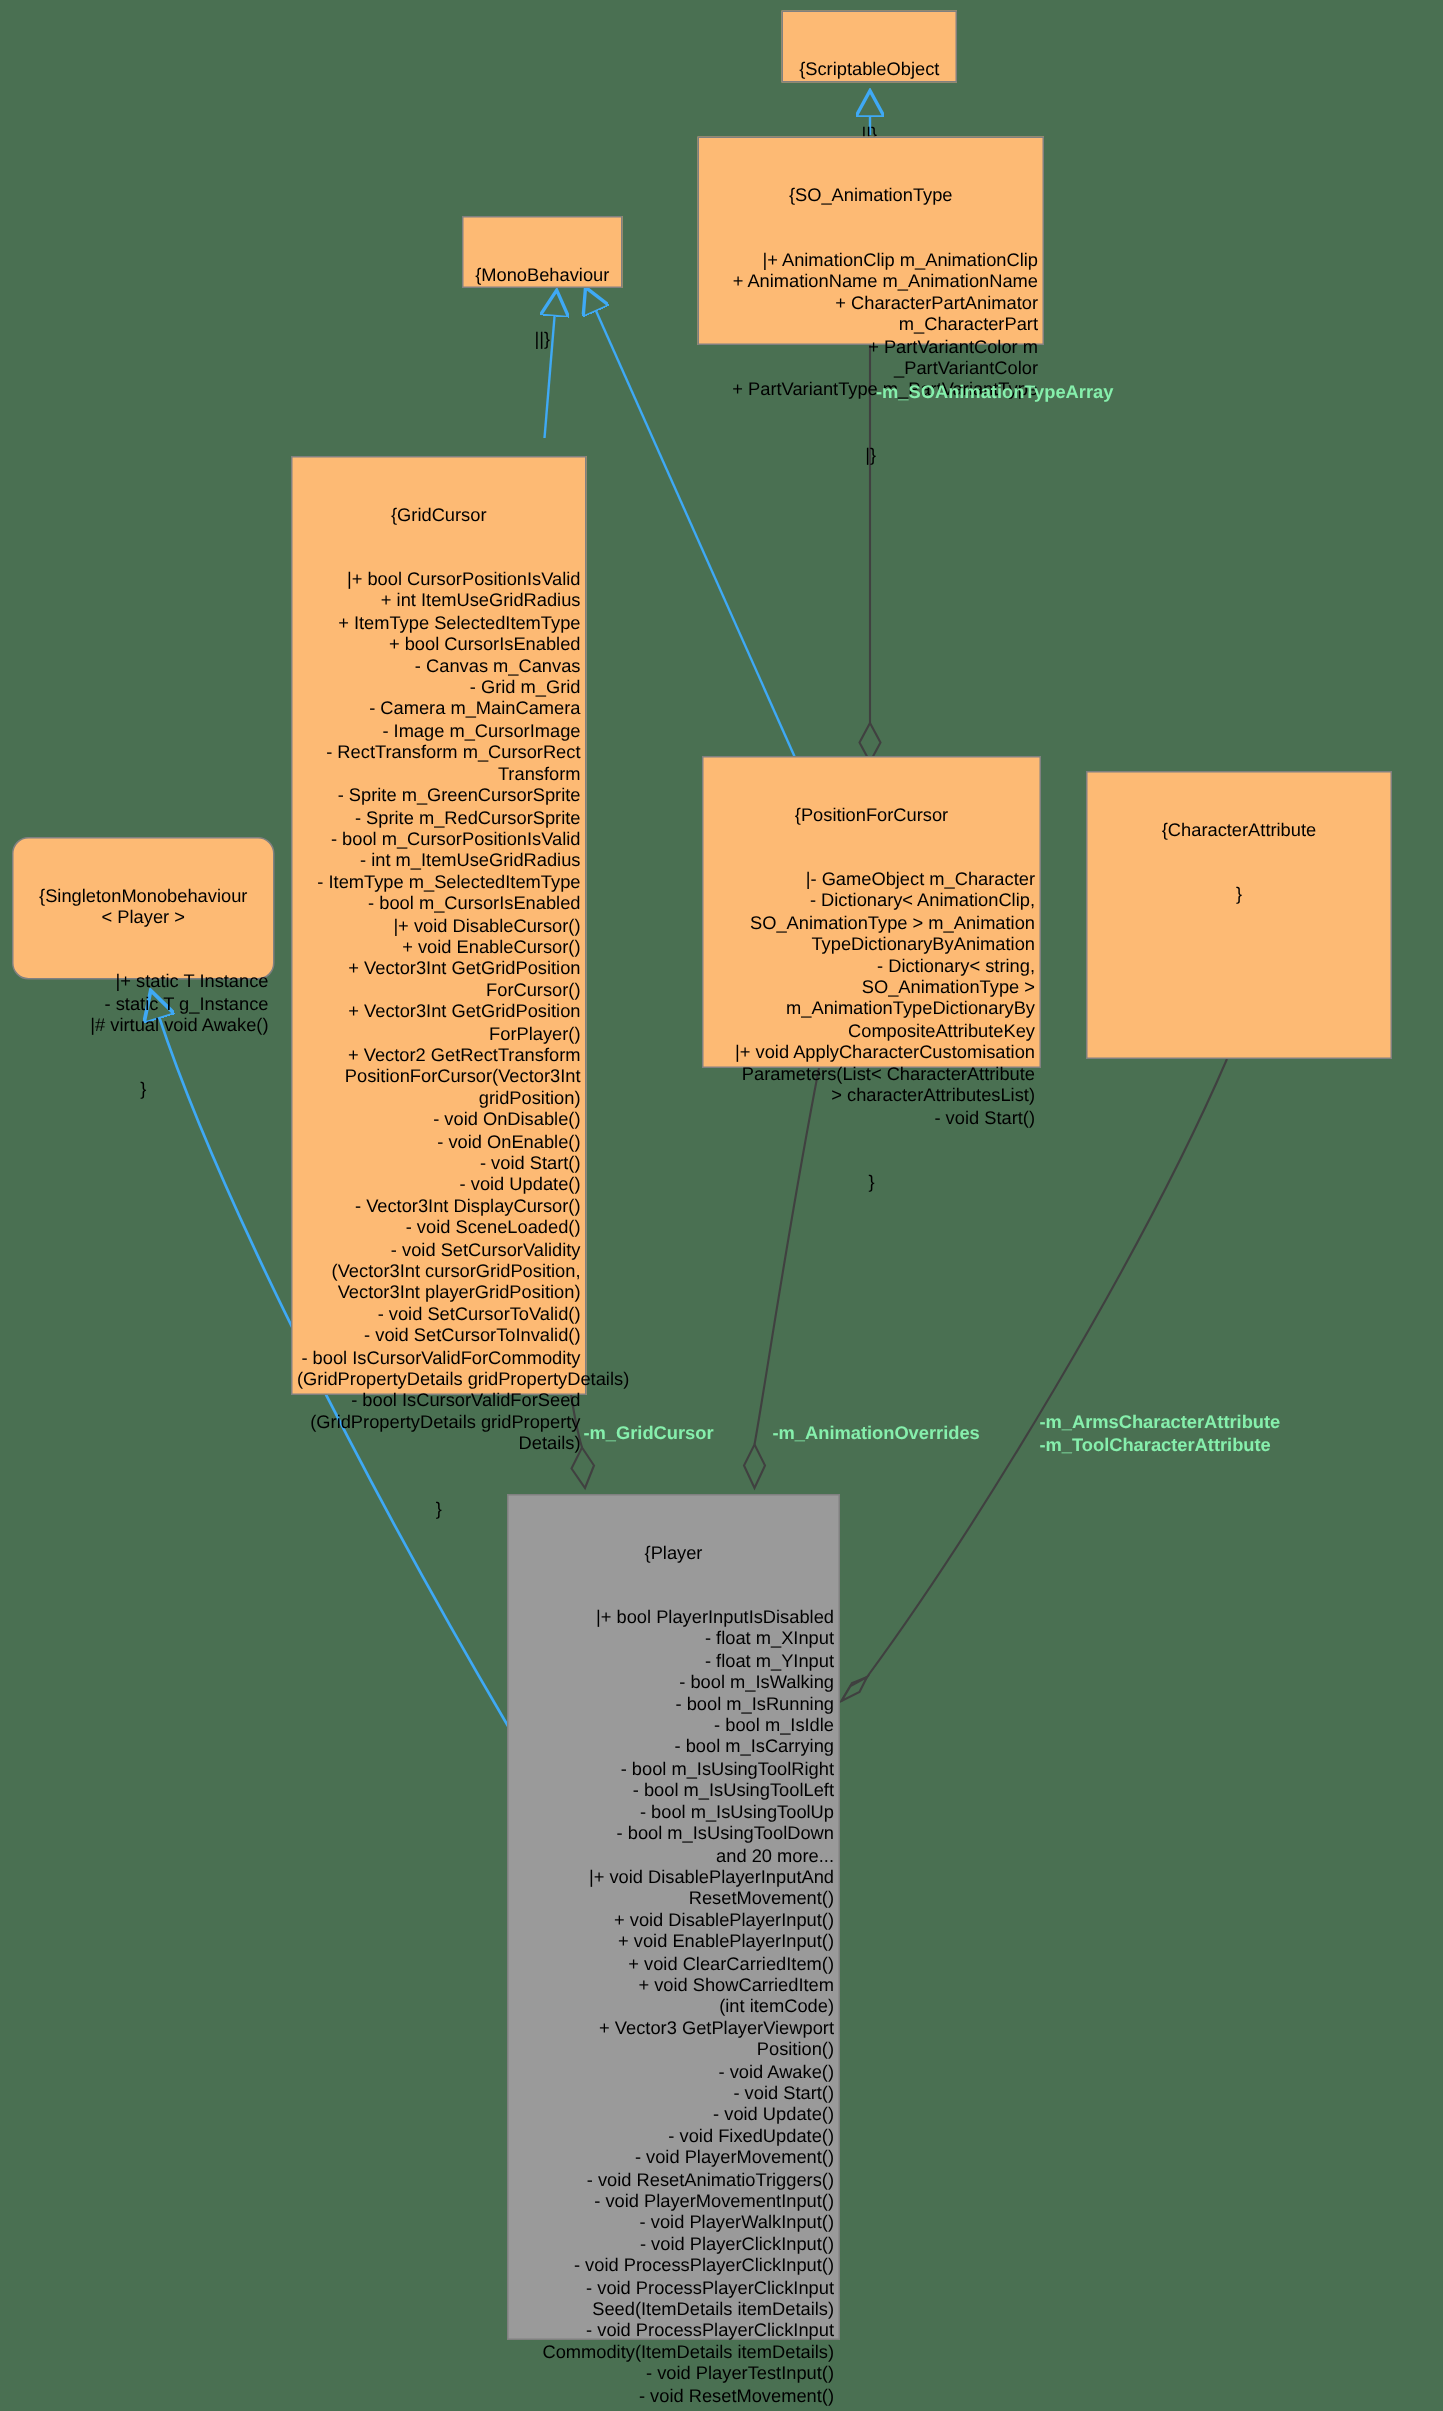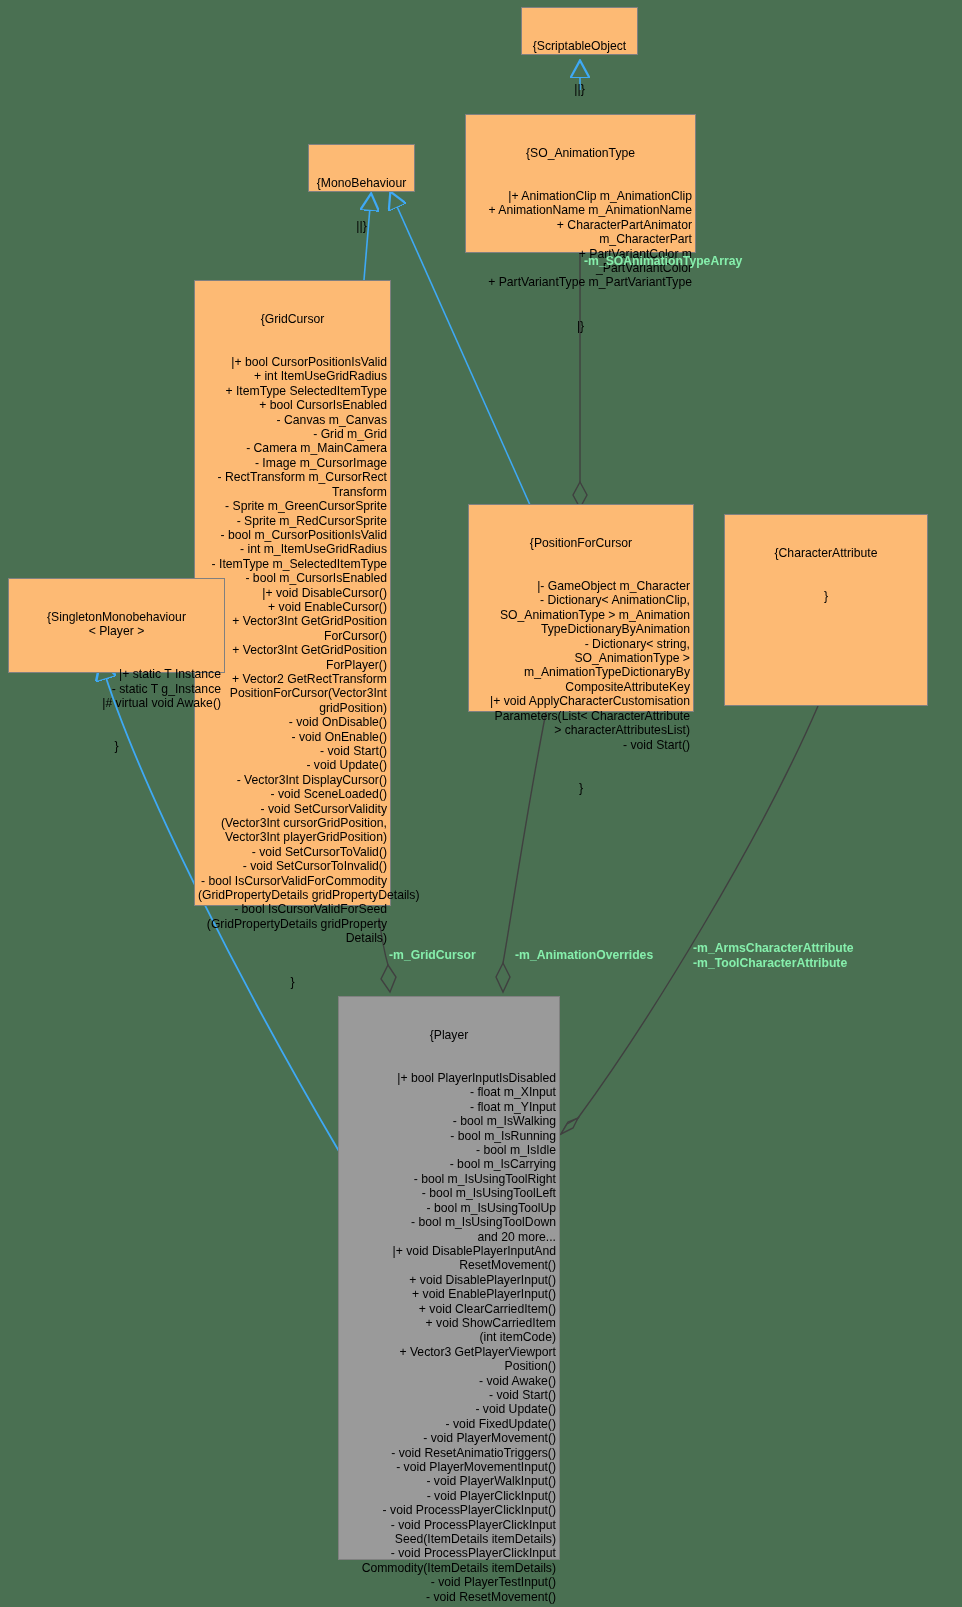--- a/index.html
+++ b/index.html
@@ -110,33 +110,33 @@
   <div class="node" style="left:521px; top:7px; width:117px; height:48px;">
     <span class="title">{ScriptableObject</span>
     <span class="closer">||}</span>
   </div>
 
   <div class="node" style="left:308px; top:144px; width:107px; height:48px;">
     <span class="title">{MonoBehaviour</span>
     <span class="closer">||}</span>
   </div>
 
-  <div class="node" style="left:465px; top:91px; width:231px; height:139px;margin-top:23px;">
+  <div class="node" style="left:465px; top:91px; width:231px; height:139px;">
     <span class="title">{SO_AnimationType</span>
     <span class="body">|+ AnimationClip m_AnimationClip
 + AnimationName m_AnimationName
 + CharacterPartAnimator
  m_CharacterPart
 + PartVariantColor m
 _PartVariantColor
 + PartVariantType m_PartVariantType</span>
     <span class="closer">|}</span>
   </div>
 
-  <div class="node" style="left:194px; top:280px; width:197px; height:626px;">
+  <div class="node" style="left:194px; top:304px; width:197px; height:626px;">
     <span class="title">{GridCursor</span>
     <span class="body">|+ bool CursorPositionIsValid
 + int ItemUseGridRadius
 + ItemType SelectedItemType
 + bool CursorIsEnabled
 - Canvas m_Canvas
 - Grid m_Grid
 - Camera m_MainCamera
 - Image m_CursorImage
 - RectTransform m_CursorRect
@@ -168,21 +168,21 @@
 - void SetCursorToValid()
 - void SetCursorToInvalid()
 - bool IsCursorValidForCommodity
 (GridPropertyDetails gridPropertyDetails)
 - bool IsCursorValidForSeed
 (GridPropertyDetails gridProperty
 Details)</span>
     <span class="closer">}</span>
   </div>
 
-  <div class="node" style="left:8px; top:578px; width:217px; height:95px;">
+  <div class="node" style="left:8px; top:558px; width:175px; height:95px;border-radius:11px;">
     <span class="title" style="text-align:center;">{SingletonMonobehaviour
 &lt; Player &gt;</span>
     <span class="body">|+ static T Instance
 - static T g_Instance
 |# virtual void Awake()</span>
     <span class="closer">}</span>
   </div>
 
   <div class="node" style="left:468px; top:504px; width:226px; height:208px;">
     <span class="title">{PositionForCursor</span>

